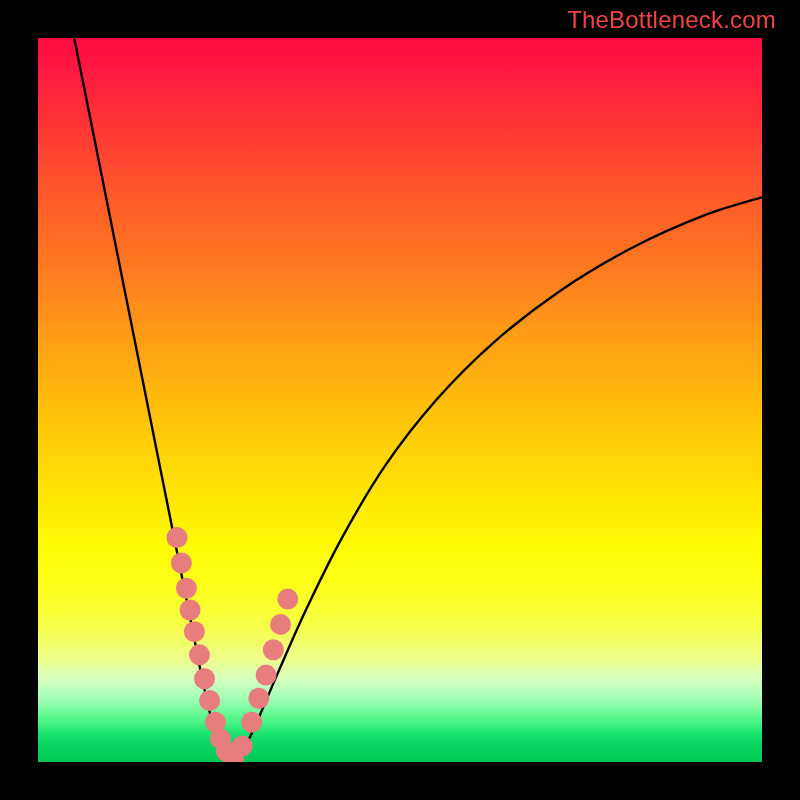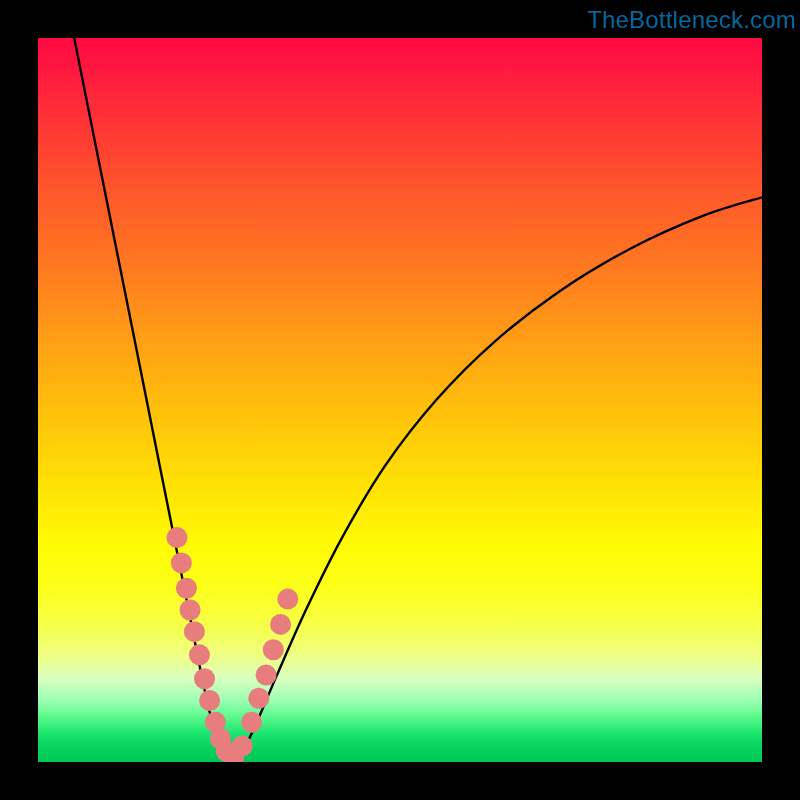--- a/index.html
+++ b/index.html
@@ -43,22 +43,22 @@
       #55f789 94%,
       #1de570 96%,
       #06d35e 98%,
       #00c853 100%
     );
     overflow: hidden;
   }
   .watermark {
     position: absolute;
     top: 6px;
-    right: 4px;
-    color: #0369a1;
+    right: 24px;
+    color: #ef4444;
     font-size: 24px;
     font-weight: 400;
     letter-spacing: 0.2px;
     user-select: none;
   }
   svg.curves {
     position: absolute;
     left: 0;
     top: 0;
     width: 724px;

